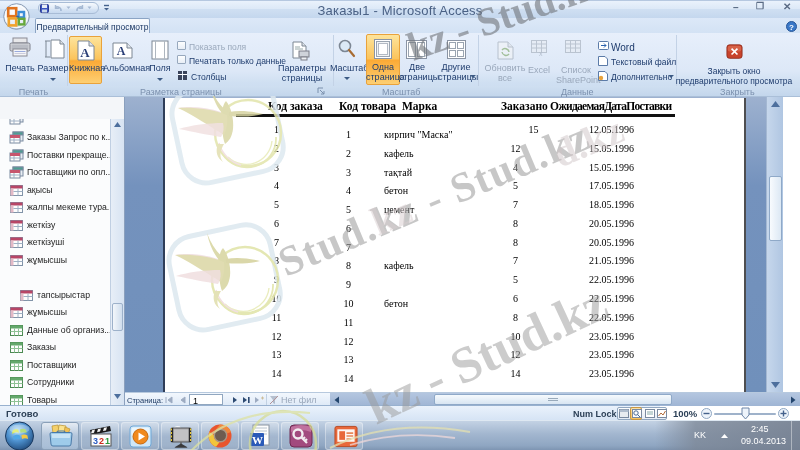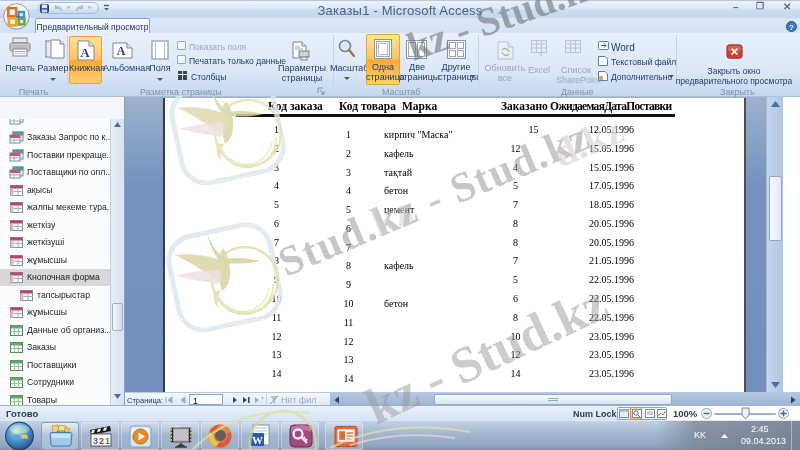--- a/index.html
+++ b/index.html
@@ -381,26 +381,20 @@
           <svg class="nicon" width="15" height="13">
             <use href="#i-frm"></use>
           </svg>
           <span class="txt">жеткізуші</span>
         </div>
       <div class="nitem" style="top:132.5px;">
           <svg class="nicon" width="15" height="13">
             <use href="#i-frm"></use>
           </svg>
           <span class="txt">жұмысшы</span>
-        </div>
-      <div class="nitem" style="top:150px;background:#d8d8d8;">
-          <svg class="nicon" width="15" height="13">
-            <use href="#i-frm"></use>
-          </svg>
-          <span class="txt">Кнопочная форма</span>
         </div>
       <div class="nitem" style="top:167.5px;margin-left:10px;">
           <svg class="nicon" width="15" height="13">
             <use href="#i-frm"></use>
           </svg>
           <span class="txt">тапсырыстар</span>
         </div>
       <div class="nitem" style="top:185px;">
           <svg class="nicon" width="15" height="13">
             <use href="#i-frm"></use>

